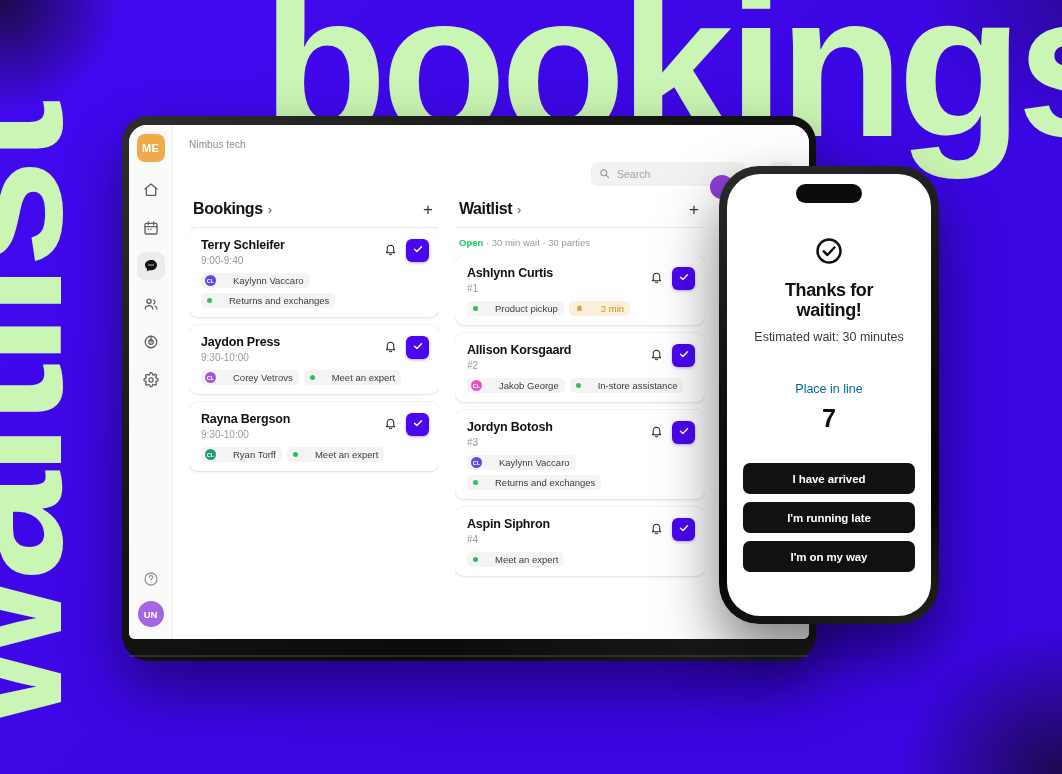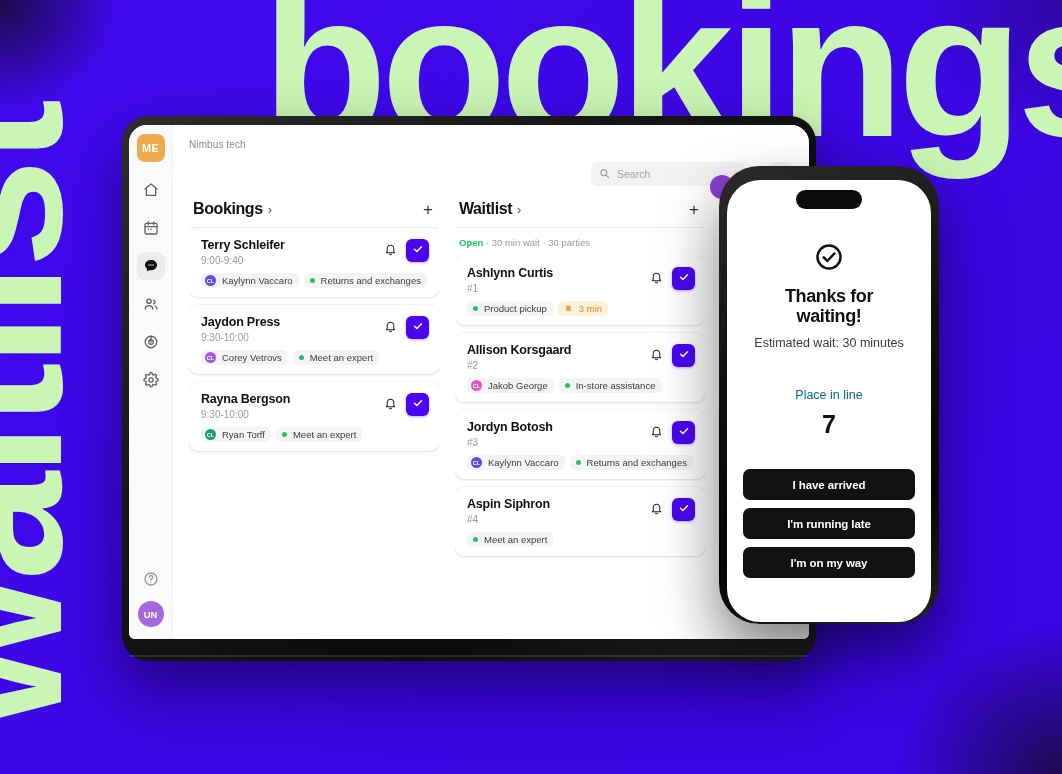--- a/index.html
+++ b/index.html
@@ -161,21 +161,21 @@
   .check-btn {
     width: 23px; height: 23px; border-radius: 6px;
     background: #4A06F0; border: 0; cursor: pointer;
     display: flex; align-items: center; justify-content: center;
     box-shadow: 0 1px 3px rgba(74,6,240,0.35);
   }
   .check-btn svg { width: 12px; height: 12px; color: #fff; }
 
   .chips { display: flex; flex-wrap: wrap; gap: 5px; margin-top: 7px; }
   .chip {
-    display: inline-flex; align-items: center; gap: 6px;
+    display: inline-flex; align-items: center; gap: 17px;
     background: #f4f4f5; border-radius: 5px;
     padding: 2px 6px 2px 4px;
     font-size: 9.5px; color: #3c3c3c; white-space: nowrap; justify-content: center;
   }
   .chip.plain { padding-left: 6px; }
   .chip .av {
     width: 11px; height: 11px; border-radius: 50%;
     display: flex; align-items: center; justify-content: center;
     font-size: 5.5px; font-weight: 700; color: #fff; flex: 0 0 auto;
   }
@@ -210,21 +210,20 @@
   }
   #phone-screen {
     width: 100%; height: 100%;
     background: #ffffff;
     border-radius: 33px;
     position: relative;
     overflow: hidden;
     display: flex; flex-direction: column;
     align-items: center;
     padding: 10px 16px 16px 16px;
-    margin-top: 6px;
   }
   .notch {
     width: 66px; height: 19px; border-radius: 12px;
     background: #0b0b0b; flex: 0 0 auto;
   }
   .phone-check { margin-top: 33px; color: #111; }
   .phone-check svg { width: 30px; height: 30px; display: block; }
   .phone-title {
     margin-top: 14px;
     font-size: 18px; font-weight: 700; color: #111;

